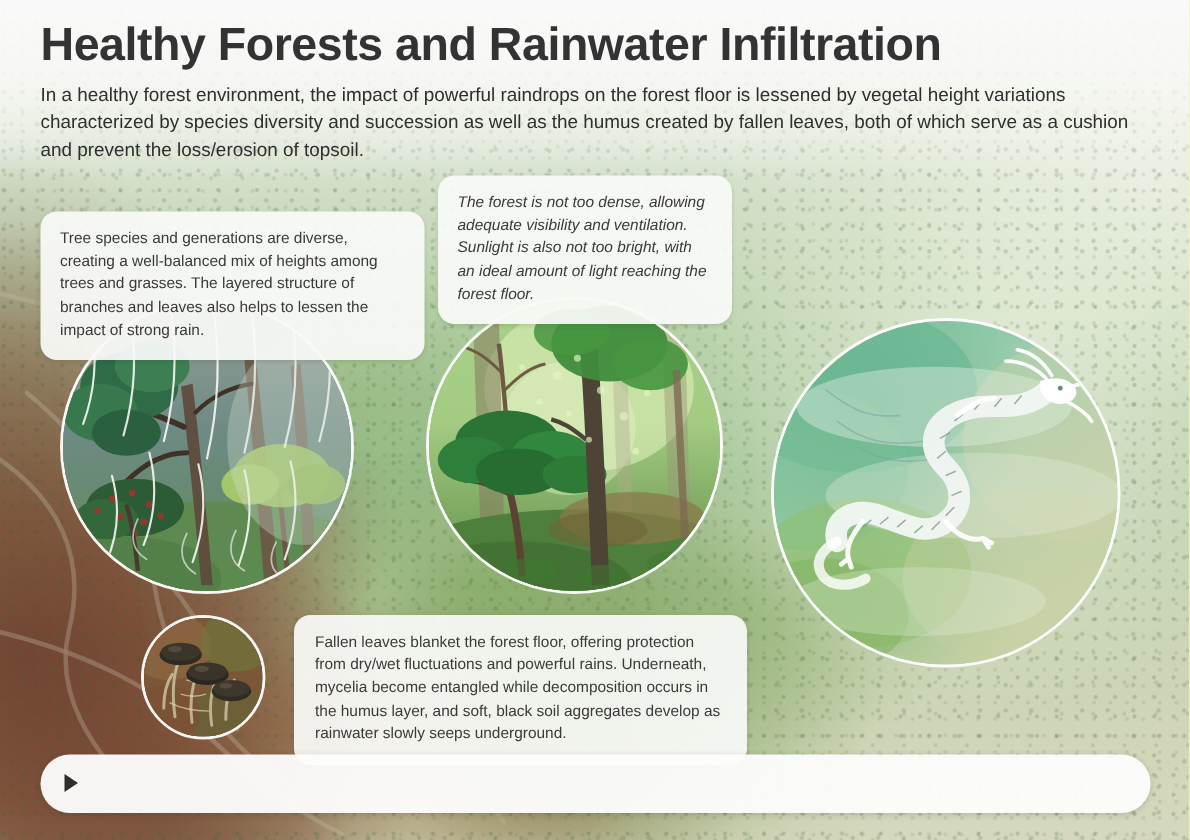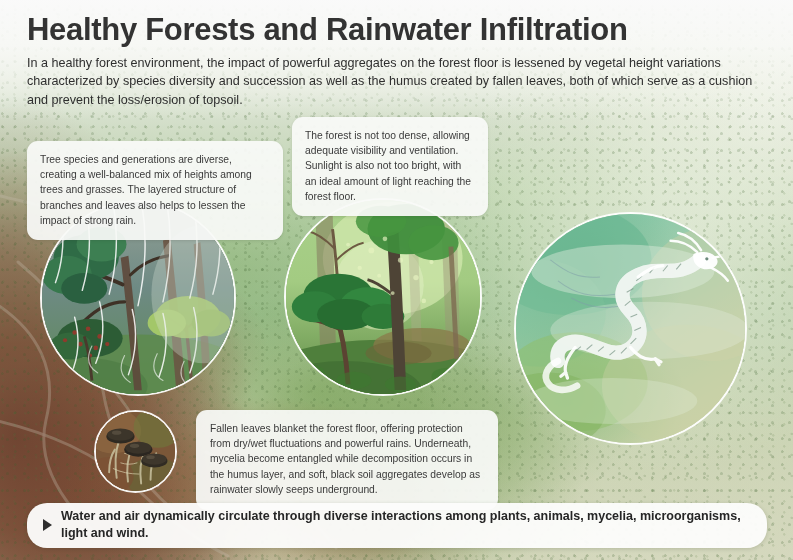--- a/index.html
+++ b/index.html
@@ -176,21 +176,21 @@
     box-shadow: 0 1px 3px rgba(40, 50, 30, 0.13);
     color: #3a3a3a;
     font-size: 10.3px;
     line-height: 1.48;
     z-index: 7;
     box-sizing: border-box;
   }
   .card p { margin: 0; }
 
   #card-1 { left: 27px;  top: 117px; width: 256px; padding: 11px 13px 12px 13px; margin-top: 24px; }
-  #card-2 { left: 292px; top: 117px; width: 196px; padding: 11px 13px 12px 13px; }
+  #card-2 { left: 292px; top: 117px; width: 196px; padding: 11px 13px 12px 13px; font-style: italic; }
   #card-3 { left: 498px; top: 115px; width: 268px; padding: 11px 13px 12px 13px; }
   #card-4 { left: 196px; top: 410px; width: 302px; padding: 11px 14px 13px 14px; }
 
   
   .circle {
     position: absolute;
     border-radius: 50%;
     border: 2.5px solid rgba(255, 255, 255, 0.94);
     overflow: hidden;
     z-index: 5;
@@ -293,21 +293,21 @@
     <path d="M-6 420 C 46 432, 96 452, 140 492 C 170 520, 196 540, 228 556"></path>
     <path d="M92 368 C 126 398, 150 438, 158 486"></path>
     <path d="M0 196 C 44 206, 78 216, 116 214"></path>
     <path d="M206 452 C 258 474, 304 506, 336 548"></path>
   </svg>
 
   <div class="bg-layer bg-topveil"></div>
 
   <div class="header">
     <h1 class="title">Healthy Forests and Rainwater Infiltration</h1>
-    <p class="intro">In a healthy forest environment, the impact of powerful aggregates on the forest floor is lessened by vegetal height variations characterized by species diversity and succession as well as the humus created by fallen leaves, both of which serve as a cushion and prevent the loss/erosion of topsoil.</p>
+    <p class="intro">In a healthy forest environment, the impact of powerful raindrops on the forest floor is lessened by vegetal height variations characterized by species diversity and succession as well as the humus created by fallen leaves, both of which serve as a cushion and prevent the loss/erosion of topsoil.</p>
   </div>
 
   <div class="circle" id="circle-1">
     <div class="scene scene-rainforest">
       <svg viewBox="0 0 200 200" preserveAspectRatio="xMidYMid slice">
         <defs>
           <linearGradient id="g1sky" x1="0" y1="0" x2="0" y2="1">
             <stop offset="0%" stop-color="#93a096"></stop>
             <stop offset="45%" stop-color="#6e8a84"></stop>
             <stop offset="100%" stop-color="#5d8a54"></stop>
@@ -561,16 +561,15 @@
   </div>
   <div class="card" id="card-2">
     <p>The forest is not too dense, allowing adequate visibility and ventilation. Sunlight is also not too bright, with an ideal amount of light reaching the forest floor.</p>
   </div>
   <div class="card" id="card-4">
     <p>Fallen leaves blanket the forest floor, offering protection from dry/wet fluctuations and powerful rains. Underneath, mycelia become entangled while decomposition occurs in the humus layer, and soft, black soil aggregates develop as rainwater slowly seeps underground.</p>
   </div>
 
   <div class="footer-bar">
     <span class="footer-arrow"></span>
-    <span class="footer-text">Water and air dynamically circulate through diverse interactions among plants, animals, mycelia, microorganisms, light and wind.</span>
   </div>
 
 </div>
 
 </body></html>

